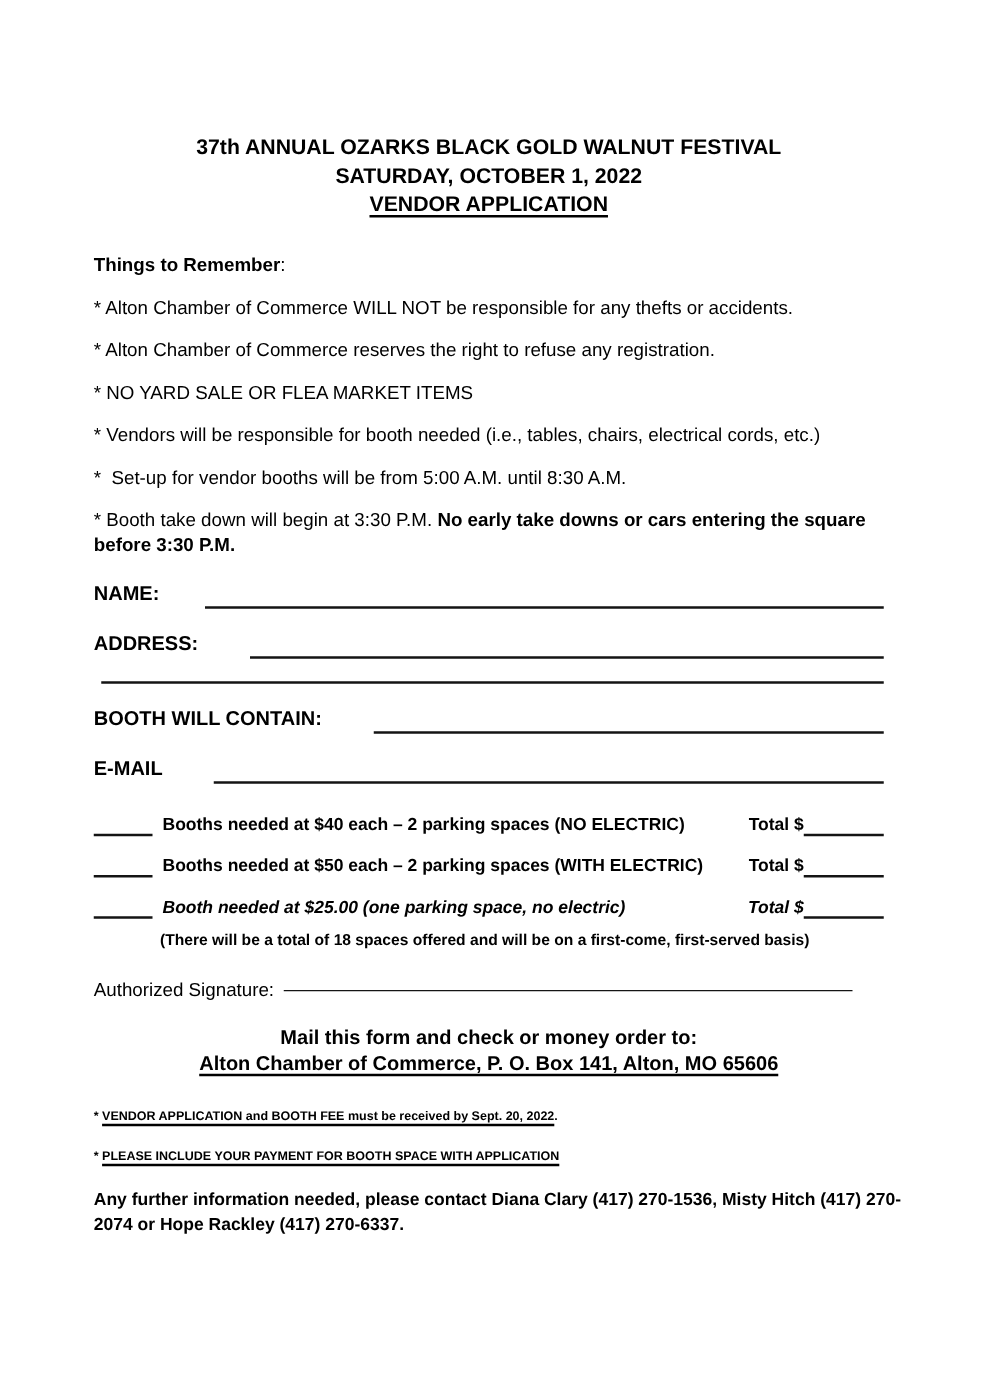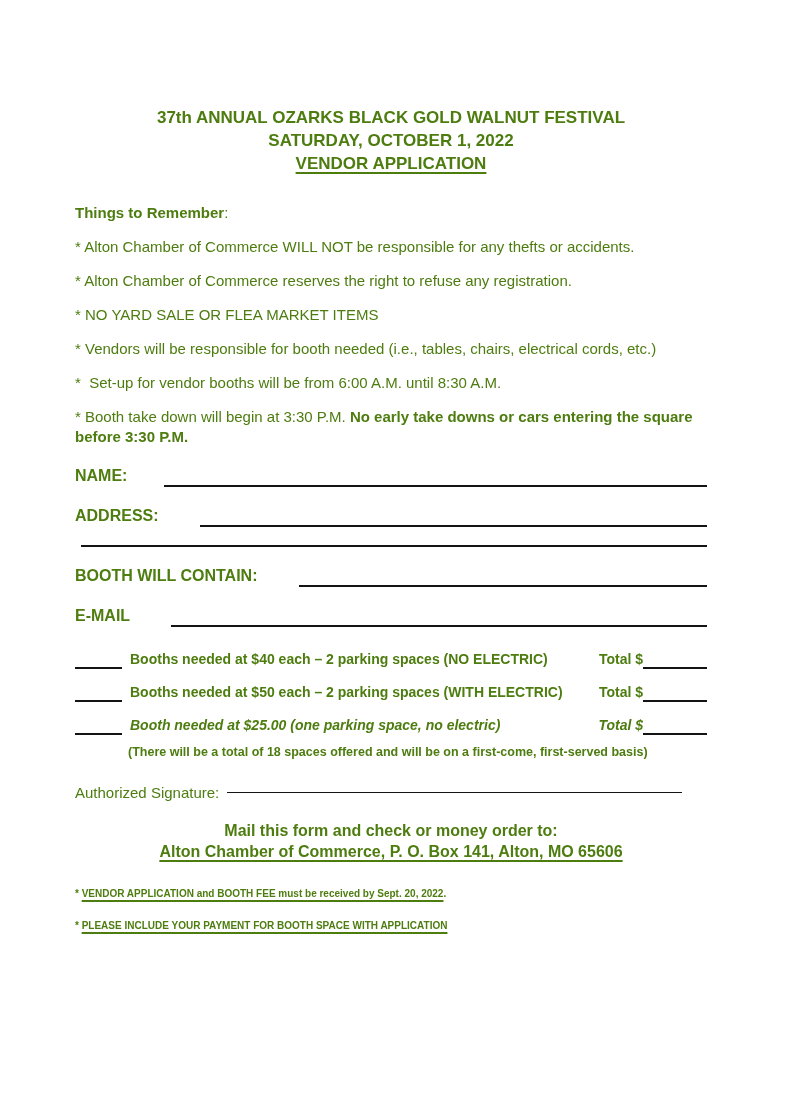--- a/index.html
+++ b/index.html
@@ -1,21 +1,21 @@
 <!DOCTYPE html>
 <html><head>
 <meta charset="utf-8">
 <style>
   html,body { margin:0; padding:0; background:#ffffff; }
   .page {
     position:relative;
     width:800px; height:1100px;
     box-sizing:border-box;
     background:#ffffff;
-    color:#4d7c0f;
+    color:#000000;
     padding:106px 93px 0 75px;
     font-family:"Liberation Sans","DejaVu Sans",sans-serif;
     font-size:15px; line-height:20px;
     overflow:hidden;
   }
   .title { text-align:center; font-weight:bold; font-size:17px; line-height:23px; margin:0 0 28px 0; }
   .title .u { text-decoration:underline; text-decoration-thickness:2px; text-underline-offset:3px; }
 
   .heading { margin:0 0 14px 0; white-space:pre-wrap; }
   .heading b { font-weight:bold; }
@@ -62,21 +62,21 @@
     <div>SATURDAY, OCTOBER 1, 2022</div>
     <div class="u">VENDOR APPLICATION</div>
   </div>
 
   <p class="heading"><b>Things to Remember</b><span>:</span></p>
 
   <p class="item">* Alton Chamber of Commerce WILL NOT be responsible for any thefts or accidents.</p>
   <p class="item">* Alton Chamber of Commerce reserves the right to refuse any registration.</p>
   <p class="item">* NO YARD SALE OR FLEA MARKET ITEMS</p>
   <p class="item">* Vendors will be responsible for booth needed (i.e., tables, chairs, electrical cords, etc.)</p>
-  <p class="item">*  Set-up for vendor booths will be from 6:00 A.M. until 8:30 A.M.</p>
+  <p class="item">*  Set-up for vendor booths will be from 5:00 A.M. until 8:30 A.M.</p>
   <p class="item"><span>* Booth take down will begin at 3:30 P.M. </span><b>No early take downs or cars entering the square before 3:30 P.M.</b></p>
 
   <div class="fields">
     <div class="field">
       <span class="flabel">NAME:</span>
       <span class="fill nogap"></span>
     </div>
     <div class="field">
       <span class="flabel">ADDRESS:</span>
       <span class="fill"></span>
@@ -125,15 +125,16 @@
   </div>
 
   <div class="mailto">
     <div>Mail this form and check or money order to:</div>
     <div class="u">Alton Chamber of Commerce, P. O. Box 141, Alton, MO 65606</div>
   </div>
 
   <div class="footer">
     <p class="fitem"><span>* </span><span class="u">VENDOR APPLICATION and BOOTH FEE must be received by Sept. 20, 2022</span><span>.</span></p>
     <p class="fitem"><span>* </span><span class="u">PLEASE INCLUDE YOUR PAYMENT FOR BOOTH SPACE WITH APPLICATION</span></p>
+    <p class="contact">Any further information needed, please contact Diana Clary (417) 270-1536, Misty Hitch (417) 270-2074 or Hope Rackley (417) 270-6337.</p>
   </div>
 
 </div>
 
 </body></html>

